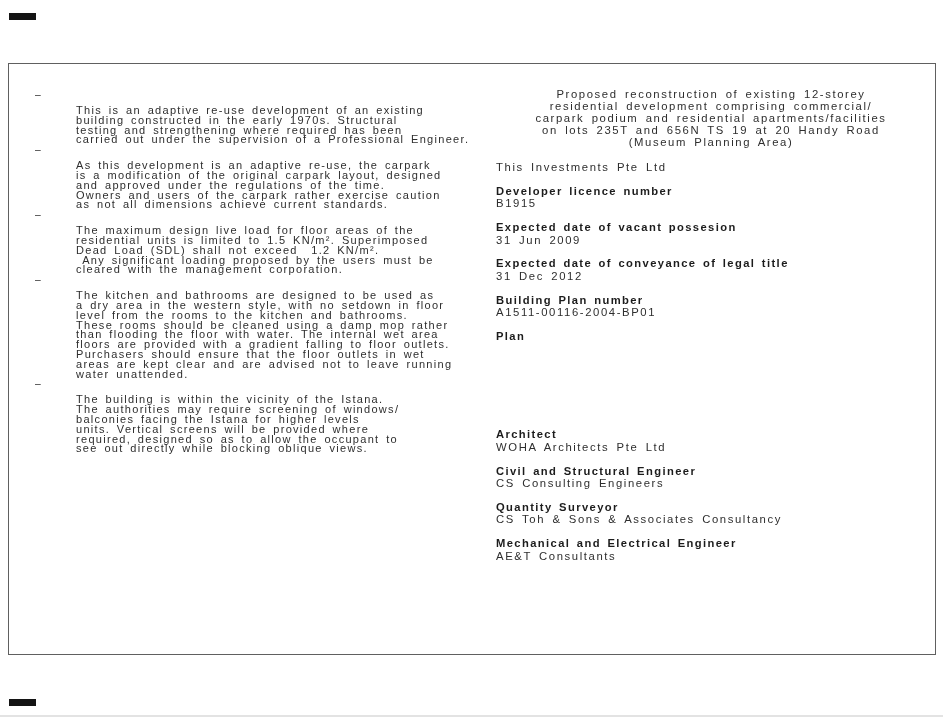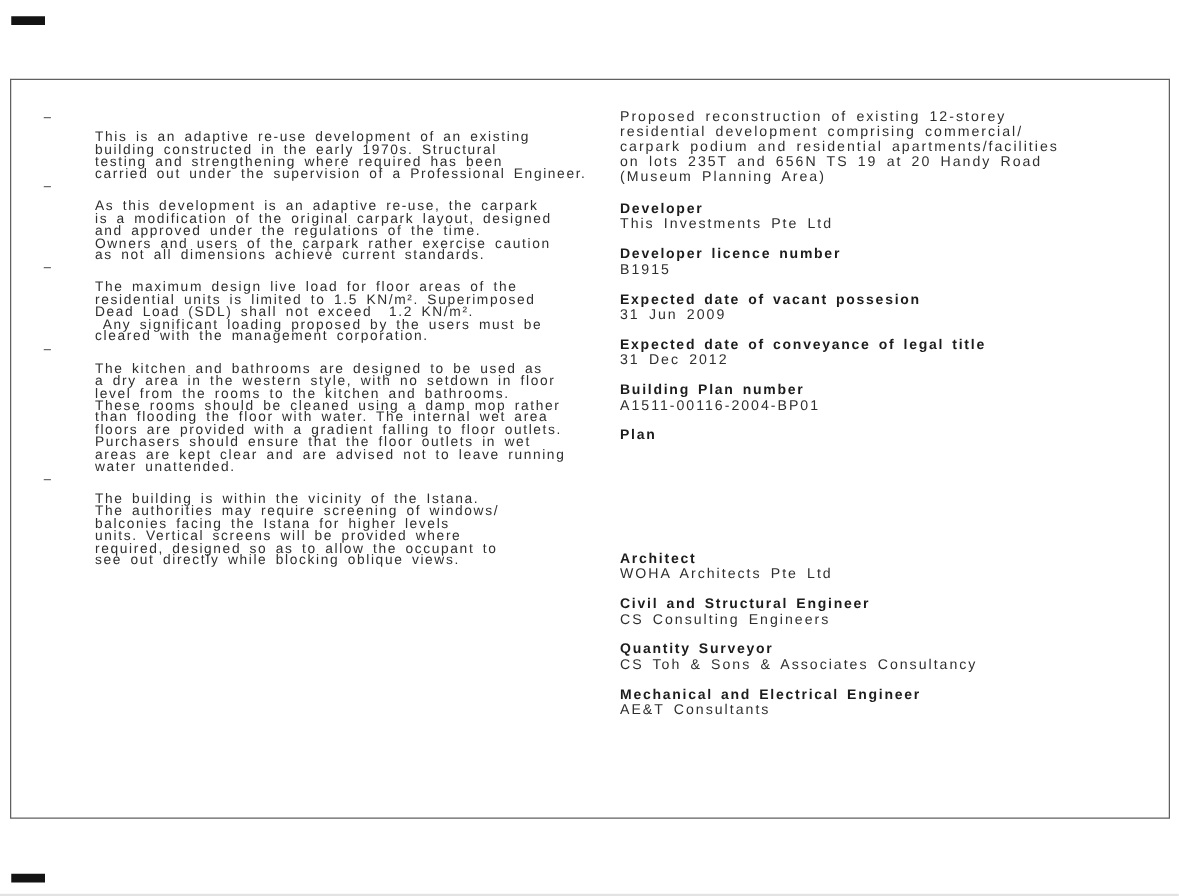--- a/index.html
+++ b/index.html
@@ -74,20 +74,21 @@
     width: 430px;
   }
   .description {
     white-space: pre;
     font-size: 11.3px;
     line-height: 12px;
     letter-spacing: 1.6px;
     word-spacing: 2.6px;
     color: #2e2e2e;
     margin: 0 0 13px 0;
+    text-align: center;
   }
   .field { margin: 0 0 11.3px 0; }
   .field .label {
     font-weight: bold;
     font-size: 11.2px;
     line-height: 12.4px;
     letter-spacing: 1.4px;
     word-spacing: 2px;
     color: #1c1c1c;
     white-space: pre;
@@ -166,21 +167,20 @@
   </div>
 
   <div class="details-col">
     <div class="description">Proposed reconstruction of existing 12-storey
 residential development comprising commercial/
 carpark podium and residential apartments/facilities
 on lots 235T and 656N TS 19 at 20 Handy Road
 (Museum Planning Area)</div>
 
     <div class="field">
-      <div class="label">Developer</div>
       <div class="value">This Investments Pte Ltd</div>
     </div>
     <div class="field">
       <div class="label">Developer licence number</div>
       <div class="value">B1915</div>
     </div>
     <div class="field">
       <div class="label">Expected date of vacant possesion</div>
       <div class="value">31 Jun 2009</div>
     </div>

